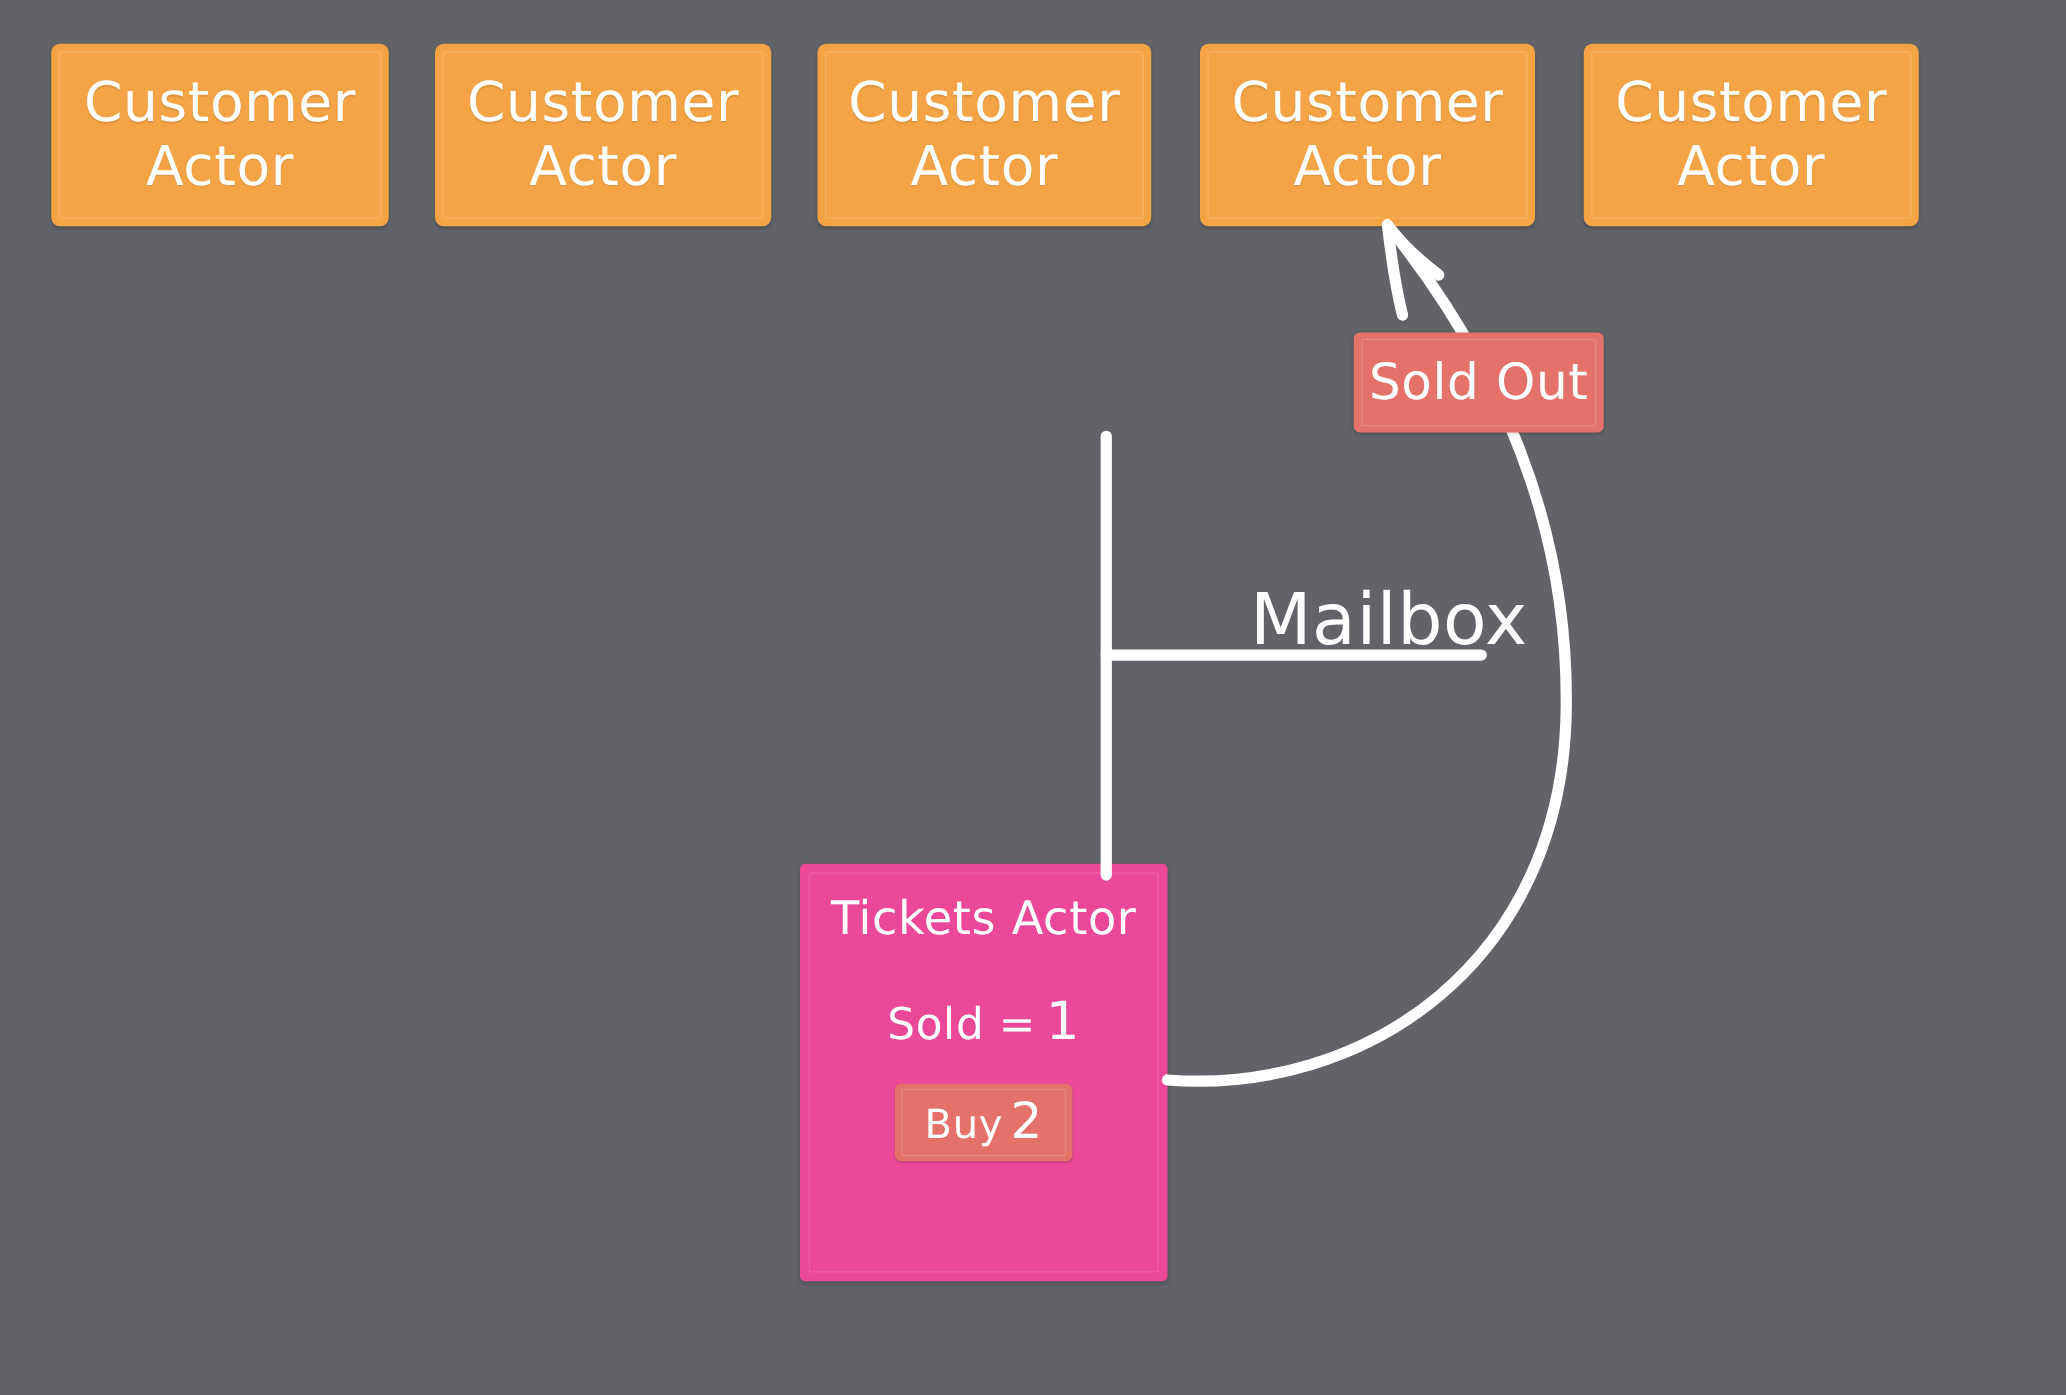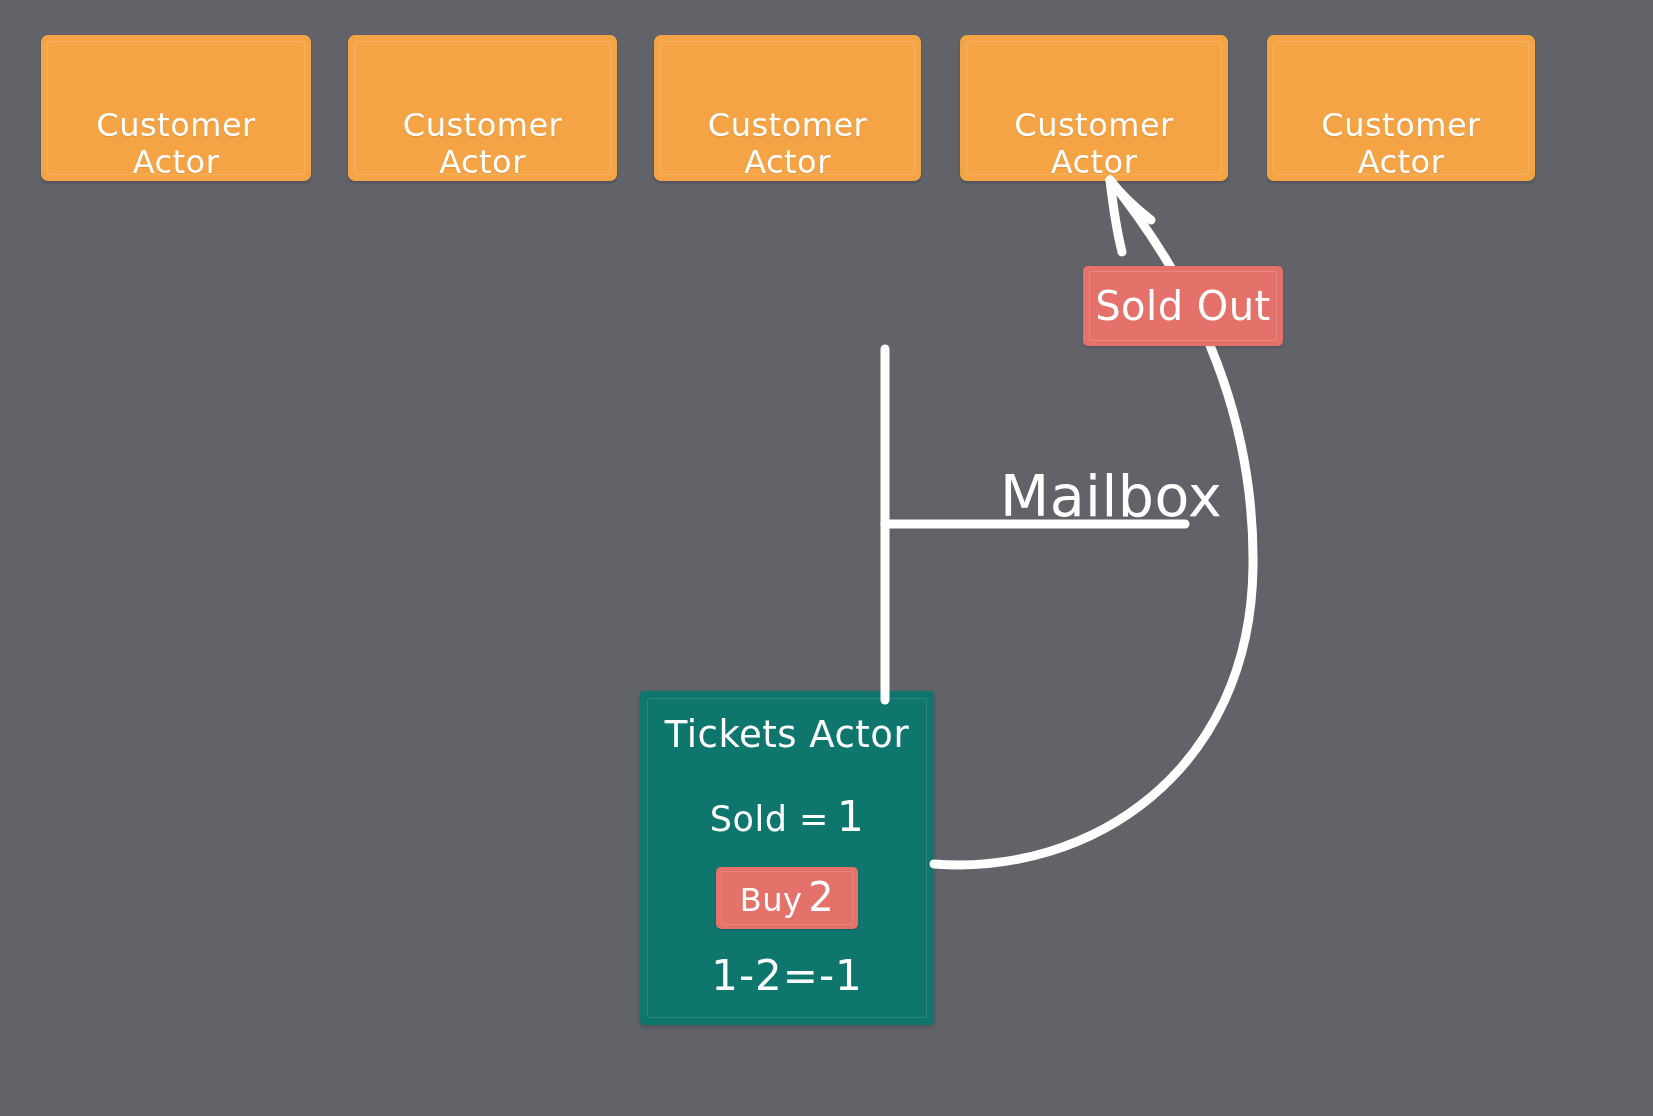--- a/index.html
+++ b/index.html
@@ -39,22 +39,21 @@
     content: "";
     position: absolute;
     left: 6px; right: 6px; top: 6px; bottom: 6px;
     border: 1px solid rgba(255,255,255,0.16);
     border-radius: 3px;
     pointer-events: none;
   }
   .customer-box {
     background: #f4a445;
     box-shadow: 0 2px 3px rgba(0,0,0,0.18);
-    font-size: 32px;
-    align-items: flex-end;
+    font-size: 44px;
   }
   .customer-box .label {
     position: relative;
     z-index: 2;
     text-shadow: 0 1px 1px rgba(0,0,0,0.10);
   }
 
   
   .tickets-box {
     position: absolute;
@@ -212,27 +211,26 @@
   <div class="actor-box customer-box" id="customer-4" style="left: 1267px; top: 35px; width: 268px; height: 146px; background: rgb(244, 164, 69);">
     <span class="label"><span>Customer</span><br><span>Actor</span></span>
   </div>
 
   <div class="mailbox-label" id="mailbox-label" style="left: 1000px; top: 463px;">Mailbox</div>
 
   <div class="badge-soldout" id="sold-out-badge" style="left: 1083px; top: 266px; width: 200px; height: 80px; background: rgb(228, 114, 106);">
     <span>Sold Out</span>
   </div>
 
-  <div class="tickets-box" id="tickets-box" style="left: 640px; top: 691px; width: 294px; height: 334px; background: #0f766e;">
+  <div class="tickets-box" id="tickets-box" style="left: 640px; top: 691px; width: 294px; height: 334px; background: #ec4899;">
     <div class="tickets-title">Tickets Actor</div>
 
     <div class="tickets-count">
       <span>Sold =</span><span class="count-num">1</span>
     </div>
 
     <div class="badge-buy">
       <span>Buy</span><span class="buy-num">2</span>
     </div>
 
-    <div class="tickets-formula">1-2=-1</div>
   </div>
 
 </div>
 
 </body></html>

